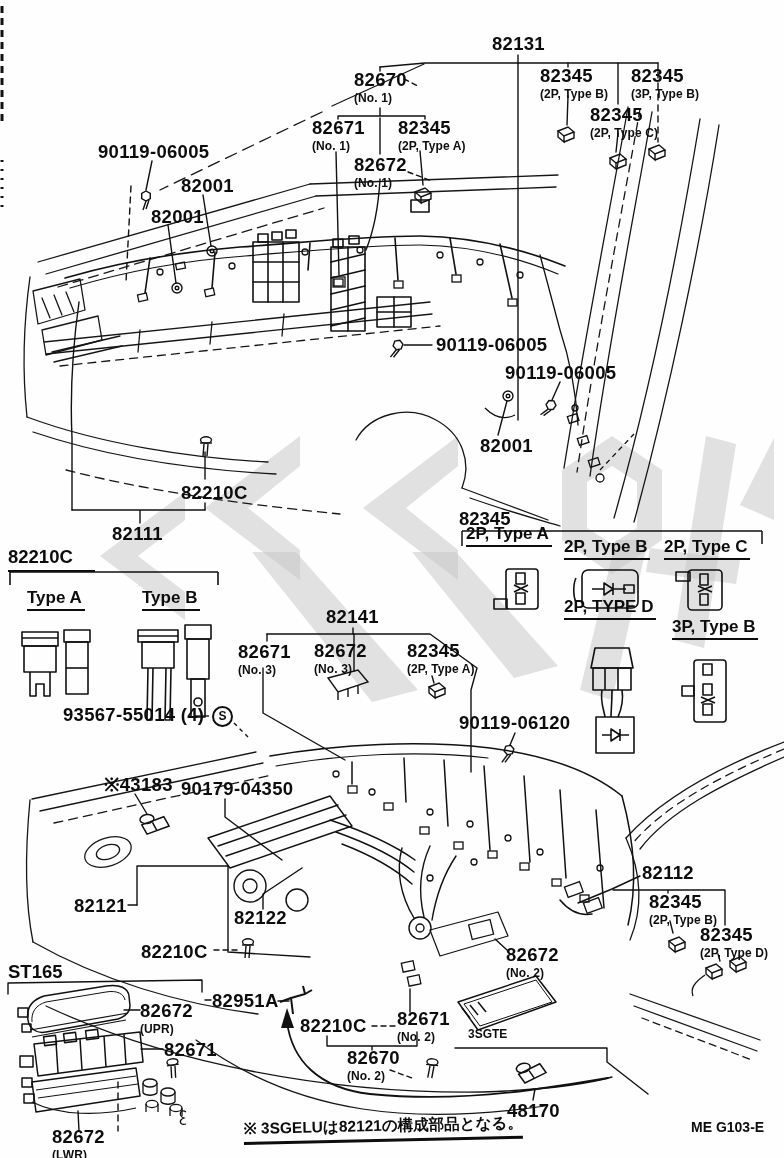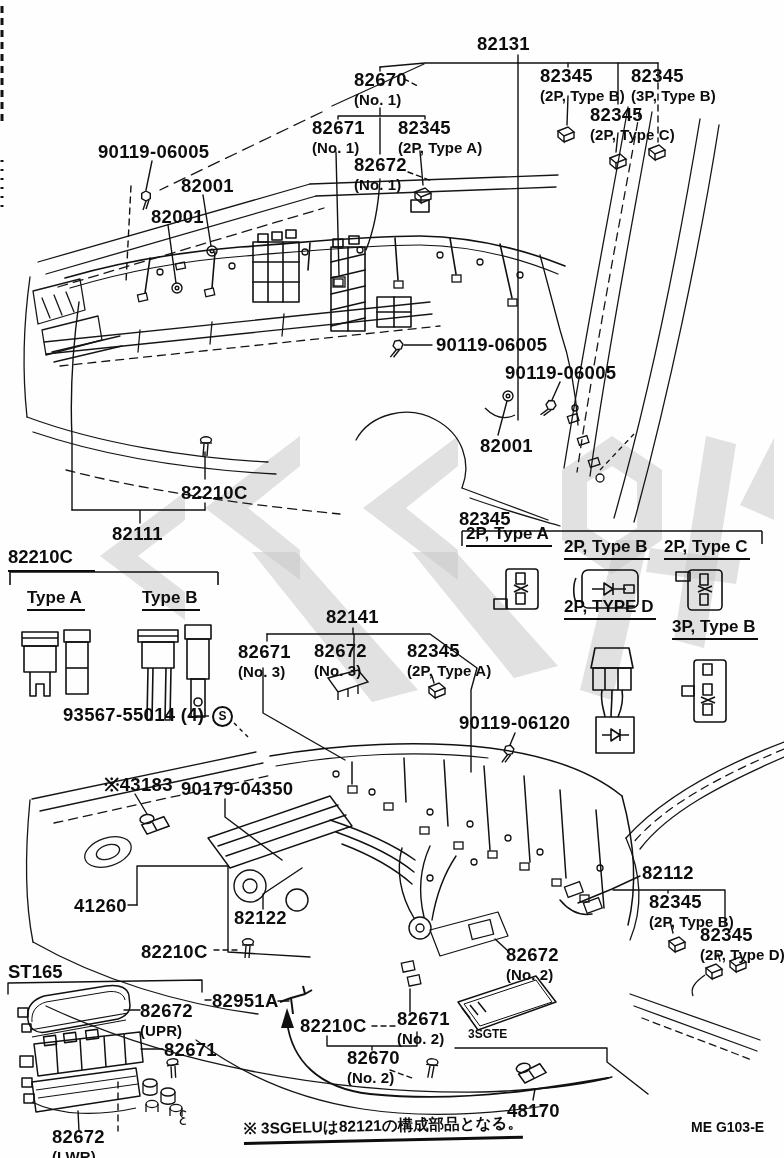--- a/index.html
+++ b/index.html
@@ -1,21 +1,21 @@
 <!DOCTYPE html>
 <html><head>
 <meta charset="utf-8">
 <style>
   html,body{margin:0;padding:0;background:#fff;}
   #page{position:relative;width:784px;height:1158px;background:#fefefe;overflow:hidden;
         font-family:"Liberation Sans",sans-serif;}
   #art{position:absolute;left:0;top:0;}
   .pn{position:absolute;font:bold 18.5px/1 "Liberation Sans",sans-serif;color:#0d0d0d;
       letter-spacing:.3px;white-space:nowrap;}
-  .pn .sub{display:block;font-size:15px;margin-top:2px;letter-spacing:.1px;}
+  .pn .sub{display:block;font-size:12px;margin-top:2px;letter-spacing:.1px;}
   .hdr{position:absolute;font:bold 18.5px/1 "Liberation Sans",sans-serif;color:#0d0d0d;
       border-bottom:2.5px solid #0d0d0d;padding:0 22px 3px 0;white-space:nowrap;}
   .tl{position:absolute;font:bold 17px/1 "Liberation Sans",sans-serif;color:#0d0d0d;
       border-bottom:2.5px solid #0d0d0d;padding:0 3px 3px 0;white-space:nowrap;}
   .plain{position:absolute;font:bold 18.5px/1 "Liberation Sans",sans-serif;color:#0d0d0d;white-space:nowrap;}
   .s-badge{position:absolute;left:212px;top:706px;width:17px;height:17px;border:2px solid #0d0d0d;
       border-radius:50%;font:bold 12px/17px "Liberation Sans",sans-serif;text-align:center;color:#0d0d0d;}
   .note{position:absolute;left:244px;top:1120px;font:bold 15.5px/1.2 "Liberation Sans",sans-serif;
       color:#0d0d0d;border-bottom:3px solid #0d0d0d;padding-bottom:3px;transform:rotate(-1.3deg);
       transform-origin:left bottom;white-space:nowrap;}
@@ -410,21 +410,21 @@
     <path d="M705,975 C695,982 690,988 693,996" stroke="#111" stroke-width="1.3" fill="none"></path>
   </g>
 
   <g></g>
 </svg>
 
 <div class="pn" style="left:98px;top:143px">90119-06005</div>
 <div class="pn" style="left:181px;top:177px">82001</div>
 <div class="pn" style="left:151px;top:208px">82001</div>
 <div class="pn" style="left:354px;top:71px"><span>82670</span><span class="sub">(No. 1)</span></div>
-<div class="pn" style="left:477px;top:35px">82131</div>
+<div class="pn" style="left:492px;top:35px">82131</div>
 <div class="pn" style="left:540px;top:67px"><span>82345</span><span class="sub">(2P, Type B)</span></div>
 <div class="pn" style="left:631px;top:67px"><span>82345</span><span class="sub">(3P, Type B)</span></div>
 <div class="pn" style="left:312px;top:119px"><span>82671</span><span class="sub">(No. 1)</span></div>
 <div class="pn" style="left:398px;top:119px"><span>82345</span><span class="sub">(2P, Type A)</span></div>
 <div class="pn" style="left:590px;top:106px"><span>82345</span><span class="sub">(2P, Type C)</span></div>
 <div class="pn" style="left:354px;top:156px"><span>82672</span><span class="sub">(No. 1)</span></div>
 <div class="pn" style="left:436px;top:336px">90119-06005</div>
 <div class="pn" style="left:505px;top:364px">90119-06005</div>
 <div class="pn" style="left:480px;top:437px">82001</div>
 <div class="pn" style="left:181px;top:484px">82210C</div>
@@ -447,21 +447,21 @@
 <div class="pn" style="left:238px;top:643px"><span>82671</span><span class="sub">(No. 3)</span></div>
 <div class="pn" style="left:314px;top:642px"><span>82672</span><span class="sub">(No. 3)</span></div>
 <div class="pn" style="left:407px;top:642px"><span>82345</span><span class="sub">(2P, Type A)</span></div>
 <div class="pn" style="left:459px;top:714px">90119-06120</div>
 
 <div class="pn" style="left:104px;top:776px">※43183</div>
 <div class="pn" style="left:181px;top:780px">90179-04350</div>
 <div class="pn" style="left:642px;top:864px">82112</div>
 <div class="pn" style="left:649px;top:893px"><span>82345</span><span class="sub">(2P, Type B)</span></div>
 <div class="pn" style="left:700px;top:926px"><span>82345</span><span class="sub">(2P, Type D)</span></div>
-<div class="pn" style="left:74px;top:897px">41260</div>
+<div class="pn" style="left:74px;top:897px">82121</div>
 <div class="pn" style="left:234px;top:909px">82122</div>
 <div class="pn" style="left:141px;top:943px">82210C</div>
 <div class="pn" style="left:300px;top:1017px">82210C</div>
 <div class="pn" style="left:212px;top:992px">82951A</div>
 <div class="pn" style="left:397px;top:1010px"><span>82671</span><span class="sub">(No. 2)</span></div>
 <div class="pn" style="left:506px;top:946px"><span>82672</span><span class="sub">(No. 2)</span></div>
 <div class="pn" style="left:347px;top:1049px"><span>82670</span><span class="sub">(No. 2)</span></div>
 <div class="plain" style="left:468px;top:1028px;font-size:12px">3SGTE</div>
 <div class="pn" style="left:507px;top:1102px">48170</div>
 

